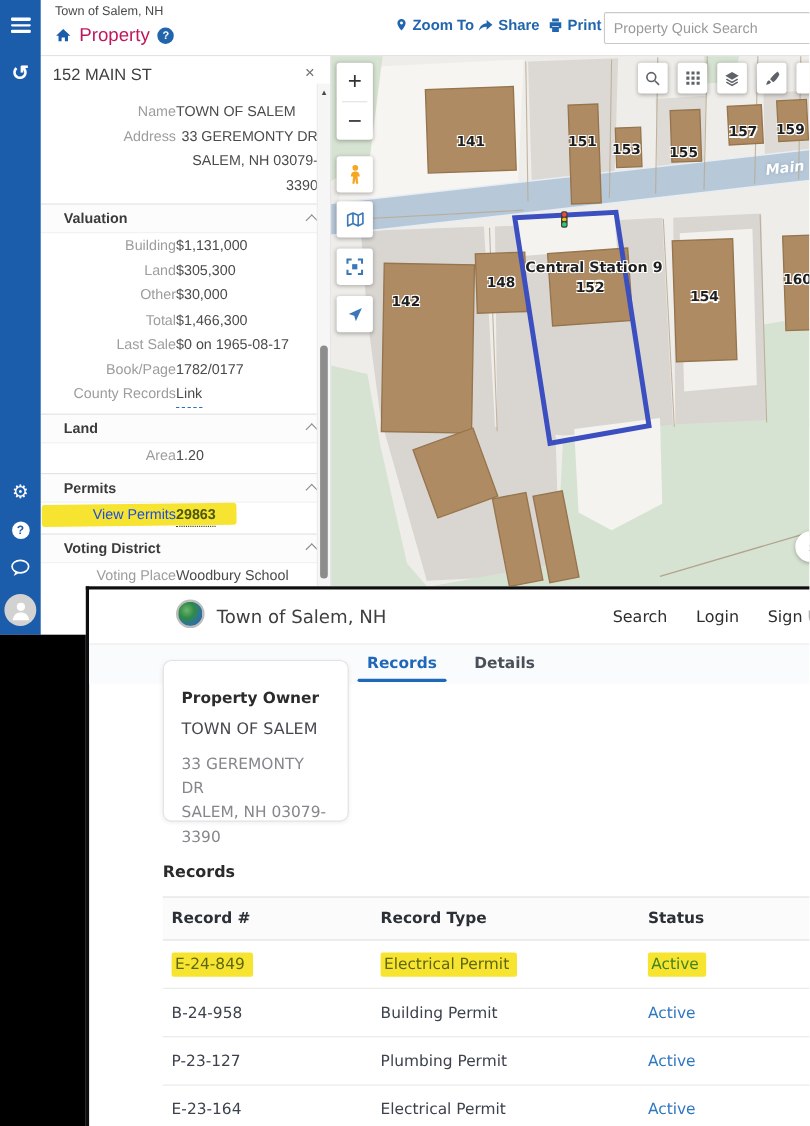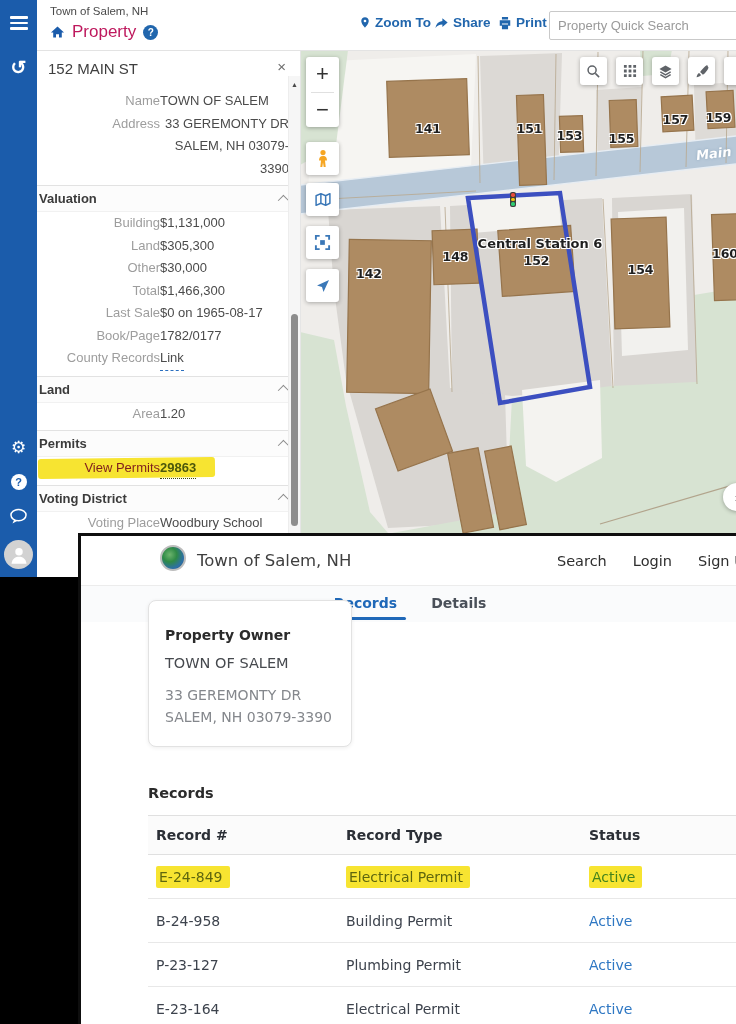--- a/index.html
+++ b/index.html
@@ -35,30 +35,30 @@
   .qsearch::placeholder{color:#9a9a9a;}
 
   
   .panel{position:absolute;left:37px;top:50px;width:263px;height:527px;background:#fff;z-index:8;overflow:hidden;
          border-right:1px solid #e5e5e5;}
   .p-head{position:relative;height:30px;padding:10px 12px 0 11px;font-size:15px;color:#3f3f3f;}
   .p-close{position:absolute;right:14px;top:9px;font-size:15px;color:#6e6e6e;cursor:pointer;line-height:1;}
   .kv{display:flex;align-items:flex-start;padding:0 11px;min-height:22.5px;font-size:13px;line-height:22.5px;text-align:right;}
   .kv .k{width:112px;flex:none;color:#9d9d9d;}
   .kv .v{color:#4b4b4b;}
-  .sect{height:25px;display:flex;align-items:center;justify-content:space-between;padding:0 14px 0 2px;
+  .sect{height:25px;display:flex;align-items:center;justify-content:space-between;padding:0 14px 0 21px;
         font-weight:bold;font-size:13px;color:#3b3b3b;border-top:1px solid #e2e2e2;border-bottom:1px solid #f1f1f1;
         background:#fcfcfc;margin-top:5px;}
   .chev{width:7px;height:7px;border-top:1.5px solid #8b8b8b;border-right:1.5px solid #8b8b8b;
         transform:rotate(-45deg) translateY(2px);}
   .lnk{color:var(--link-blue,#2a6fbf);border-bottom:1px dashed var(--link-blue,#2a6fbf);cursor:pointer;}
   .hl-row{position:relative;}
   .hl-row::before{content:"";position:absolute;left:1px;top:1px;width:177px;height:20px;background:var(--highlight-yellow,#f7e431);
                   border-radius:3px;transform:rotate(-0.7deg);}
-  .hl-row .k{position:relative;color:#7f1d1d;}
+  .hl-row .k{position:relative;color:#1d4ed8;}
   .hl-row .v{position:relative;color:#4c570c;font-weight:bold;border-bottom:1.5px dotted #3d4a08;line-height:20px;margin-top:1px;}
   .som{display:flex;justify-content:center;align-items:center;gap:5px;margin-top:13px;color:var(--link-blue,#2a6fbf);
        font-size:13.5px;cursor:pointer;}
   
   .pscroll{position:absolute;right:0;top:26px;width:11px;height:501px;background:#f6f6f6;border-left:1px solid #ededed;}
   .pscroll .up{position:absolute;top:5px;left:0;width:11px;text-align:center;font-size:7px;color:#4a4a4a;}
   .pthumb{position:absolute;left:1.5px;top:238px;width:7px;height:212px;background:#8d8d8d;border-radius:4px;}
 
   
   .map{position:absolute;left:300px;top:50px;width:436px;height:483px;overflow:hidden;background:#eceae7;z-index:5;}
@@ -92,21 +92,21 @@
   .psite{position:absolute;left:116px;top:0;height:49px;line-height:49px;font-size:16.5px;color:#3f3f3f;}
   .pnav{position:absolute;right:-15px;top:0;height:49px;display:flex;align-items:center;gap:26px;
         font-size:14.5px;color:#2e2e2e;white-space:nowrap;}
   .pnav span{cursor:pointer;}
   .ptabs{position:absolute;left:0;right:0;top:49px;height:36px;background:#fafbfc;border-top:1px solid #ececec;
          display:flex;justify-content:center;gap:30px;font-size:14px;font-weight:bold;}
   .ptab{height:33px;display:flex;align-items:center;padding:0 2px;position:relative;color:#4a5059;cursor:pointer;}
   .ptab.active{color:var(--tab-blue,#1f68b8);}
   .ptab.active::after{content:"";position:absolute;left:-7px;right:-7px;bottom:-1px;height:3px;
                       background:var(--tab-blue,#1f68b8);border-radius:2px;}
-  .ocard{position:absolute;left:67px;top:64px;width:204px;height:147px;background:#fff;border:1px solid #e2e2e2;
+  .ocard{position:absolute;left:67px;top:64px;width:169px;height:147px;background:#fff;border:1px solid #e2e2e2;
          border-radius:8px;box-shadow:0 1px 4px rgba(0,0,0,.07);padding:26px 16px 0 16px;box-sizing:border-box;z-index:2;}
   .ocard .t{font-size:14px;font-weight:bold;color:#2b2b2b;}
   .ocard .n{font-size:14.5px;color:#46494e;margin-top:12px;}
   .ocard .a{font-size:14px;color:#84878c;margin-top:13px;line-height:22px;}
   .rhead{position:absolute;left:67px;top:249px;font-size:14.5px;font-weight:bold;color:#2b2b2b;}
   .tbl{position:absolute;left:67px;top:279px;width:700px;font-size:14px;}
   .trow{display:flex;align-items:center;height:43px;border-bottom:1px solid #e8e8e8;color:#3d434d;}
   .thead{height:38px;background:#fbfbfb;border-top:1px solid #e0e0e0;border-bottom:1px solid #e0e0e0;
          font-weight:bold;color:#2b2f36;display:flex;align-items:center;}
   .tc1{width:190px;padding-left:8px;box-sizing:border-box;flex:none;}
@@ -328,21 +328,21 @@
     <div class="mlabel" style="left:216px;top:71px;width:27px;">151</div>
     <div class="mlabel" style="left:256px;top:78px;width:27px;">153</div>
     <div class="mlabel" style="left:306px;top:81px;width:31px;">155</div>
     <div class="mlabel" style="left:360px;top:62px;width:31px;">157</div>
     <div class="mlabel" style="left:403px;top:60px;width:31px;">159</div>
     <div class="mlabel" style="left:38px;top:216px;width:62px;">142</div>
     <div class="mlabel" style="left:133px;top:199px;width:45px;">148</div>
     <div class="mlabel" style="left:200px;top:203px;width:73px;">152</div>
     <div class="mlabel" style="left:313px;top:212px;width:55px;">154</div>
     <div class="mlabel" style="left:405px;top:196px;width:40px;">160</div>
-    <div class="mlabel big" style="left:150px;top:186px;width:180px;">Central Station 6</div>
+    <div class="mlabel big" style="left:150px;top:186px;width:180px;">Central Station 9</div>
     <div class="roadlbl">Main</div>
 
     <div class="tl">
       <i style="background:#e74c3c;"></i>
         <i style="background:#f1c40f;"></i>
         <i style="background:#2ecc71;"></i>
     </div>
 
     <div class="mbtn zoomctl">
       <span class="zbtn">+</span>

